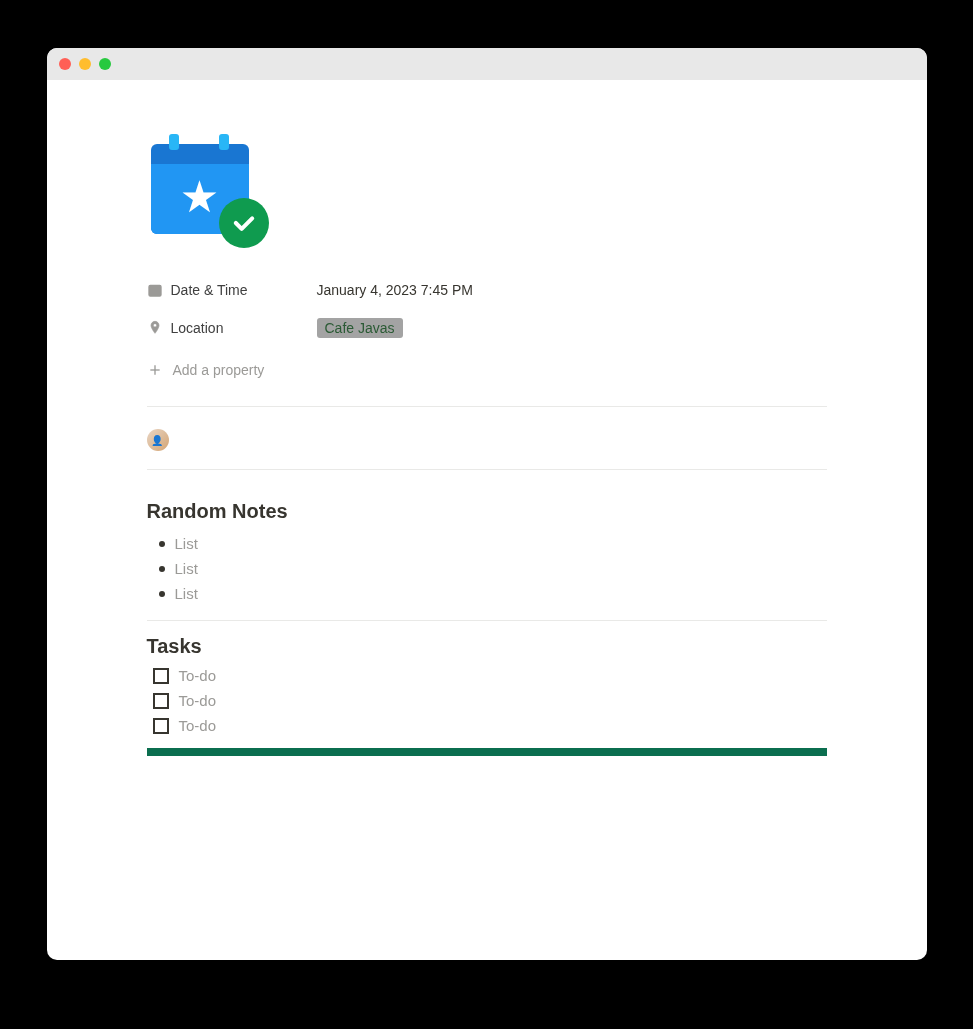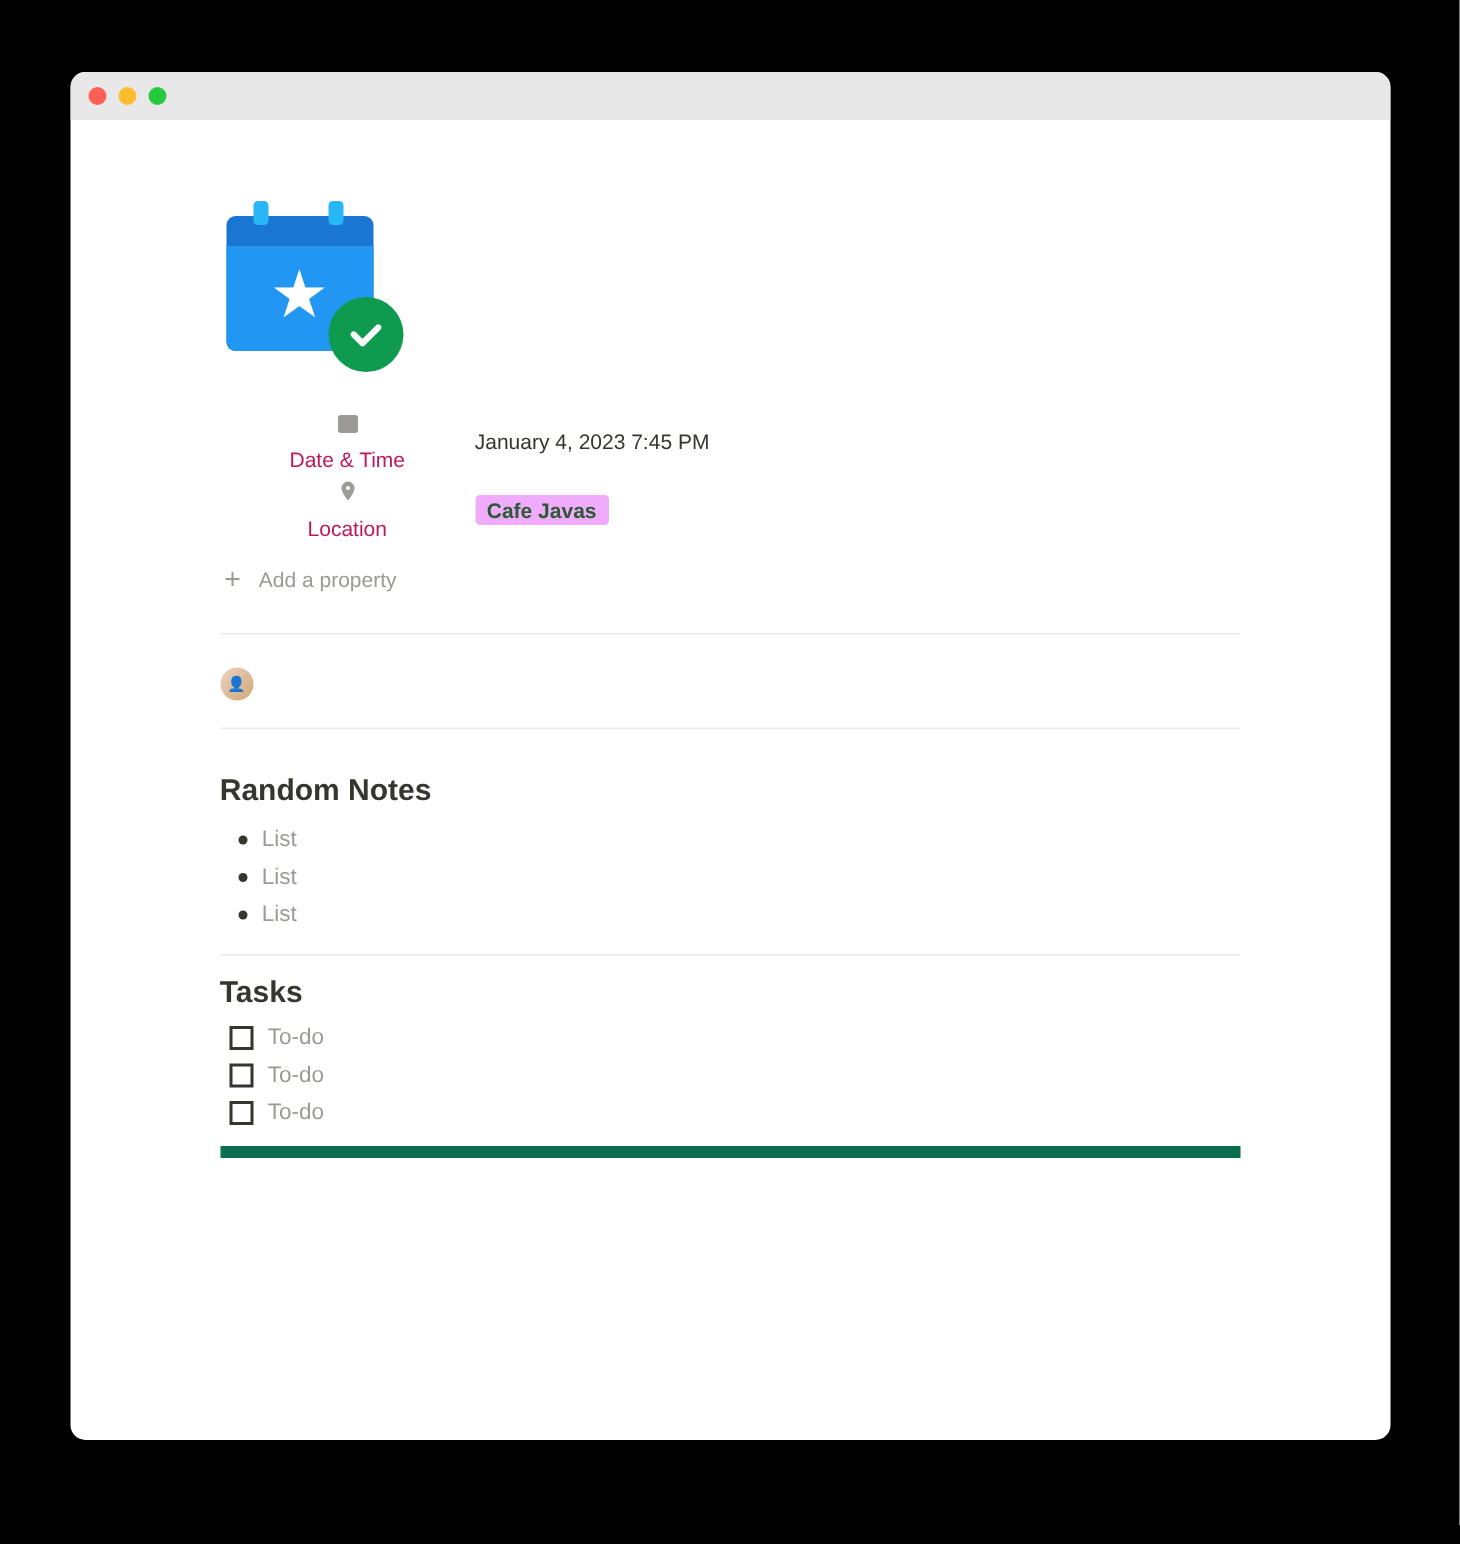--- a/index.html
+++ b/index.html
@@ -118,42 +118,40 @@
       display: flex;
       align-items: center;
       min-height: 36px;
       padding: 2px 0;
     }
     .prop-label {
       display: flex;
       align-items: center;
       gap: 8px;
       width: 170px;
-      color: #be185d;
-      font-size: 14px;
-      flex-direction: column;
+      color: #404040;
+      font-size: 14px;
     }
     .prop-label svg {
       width: 16px;
       height: 16px;
       fill: #9b9a97;
       stroke: #9b9a97;
     }
     .prop-value {
       font-size: 14px;
       color: #37352f;
     }
     .tag {
       display: inline-block;
-      background: #f0abfc;
+      background: #a3a3a3;
       color: #2a5a34;
       padding: 2px 8px;
       border-radius: 3px;
       font-size: 14px;
-      font-weight: bold;
     }
     .add-property {
       display: flex;
       align-items: center;
       gap: 10px;
       color: #9b9a97;
       font-size: 14px;
       min-height: 36px;
       cursor: pointer;
       margin-top: 4px;

